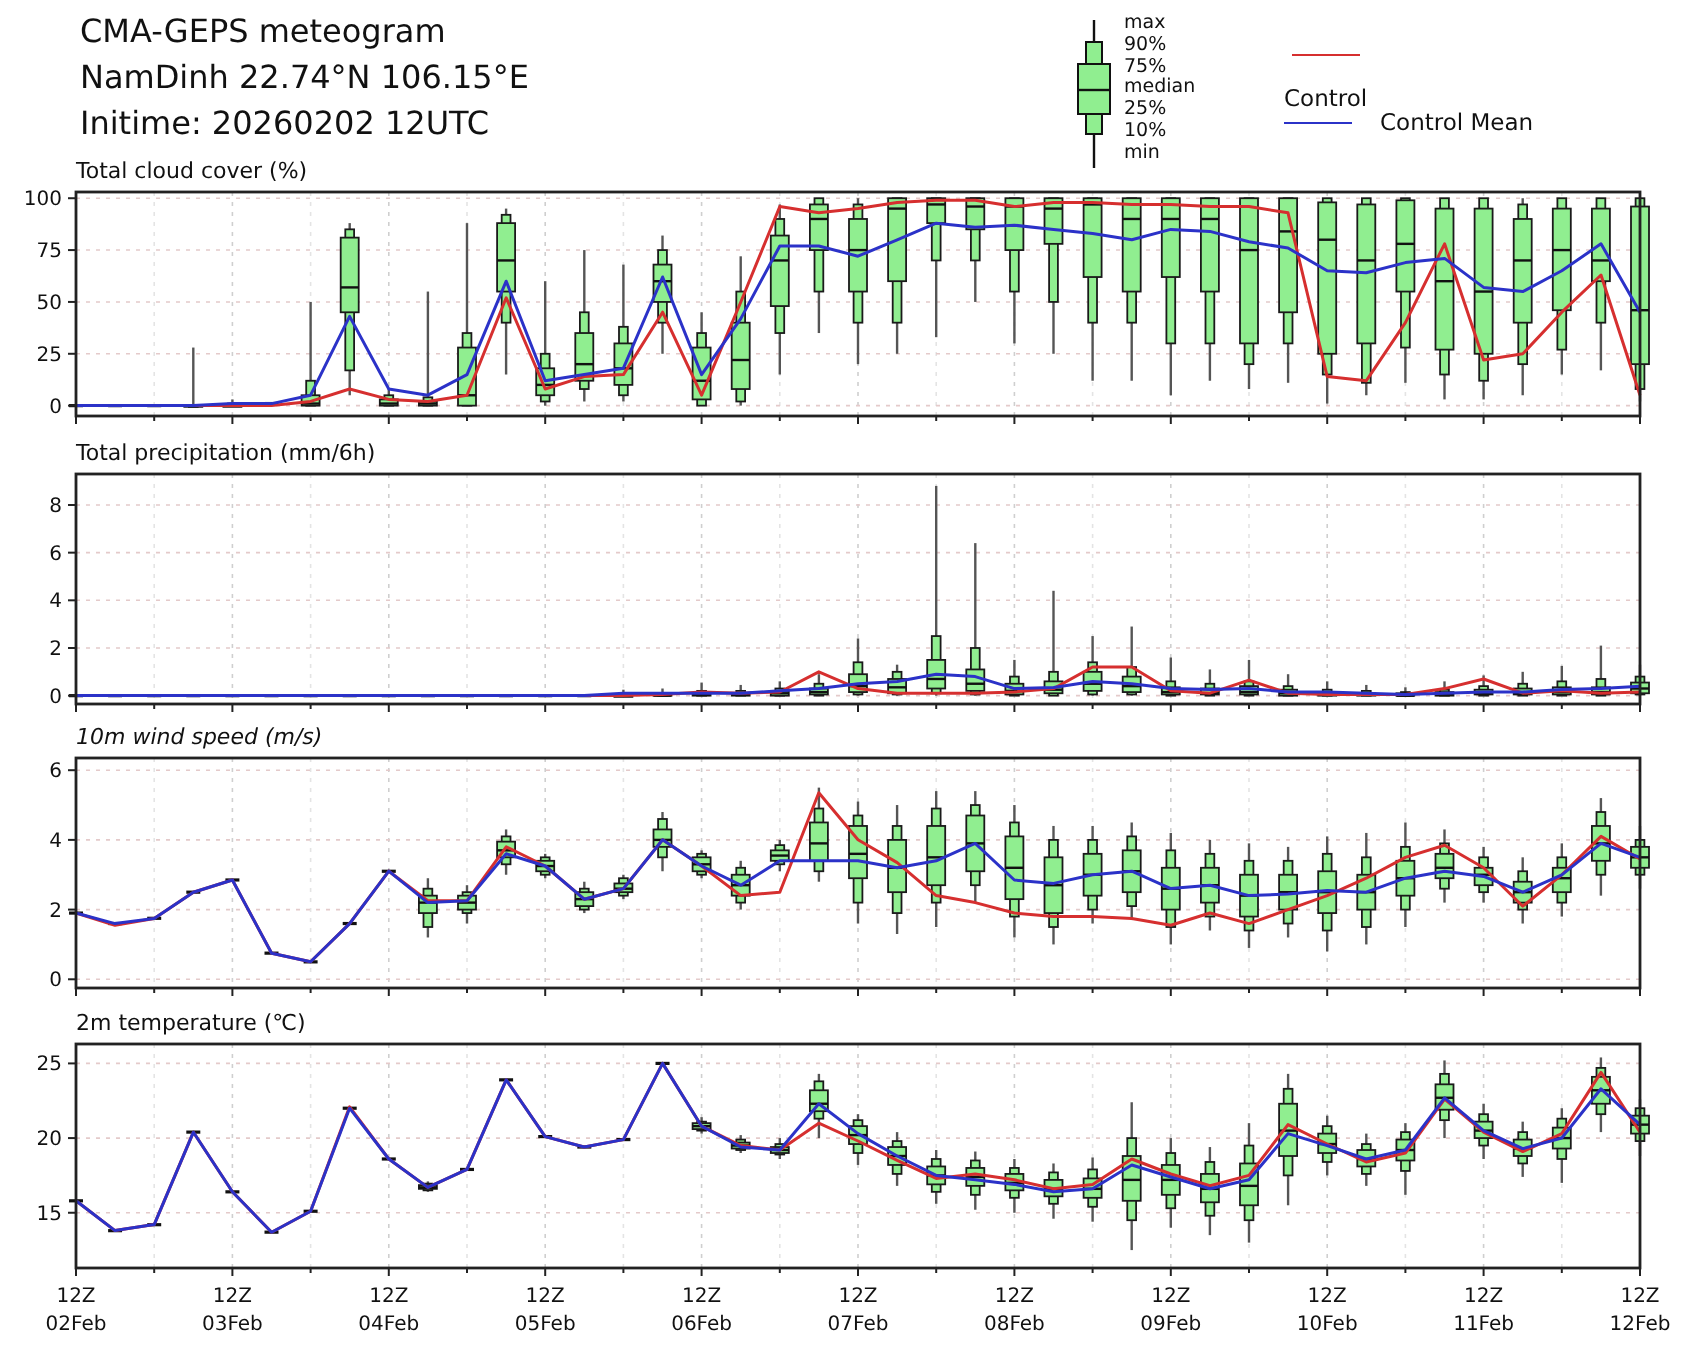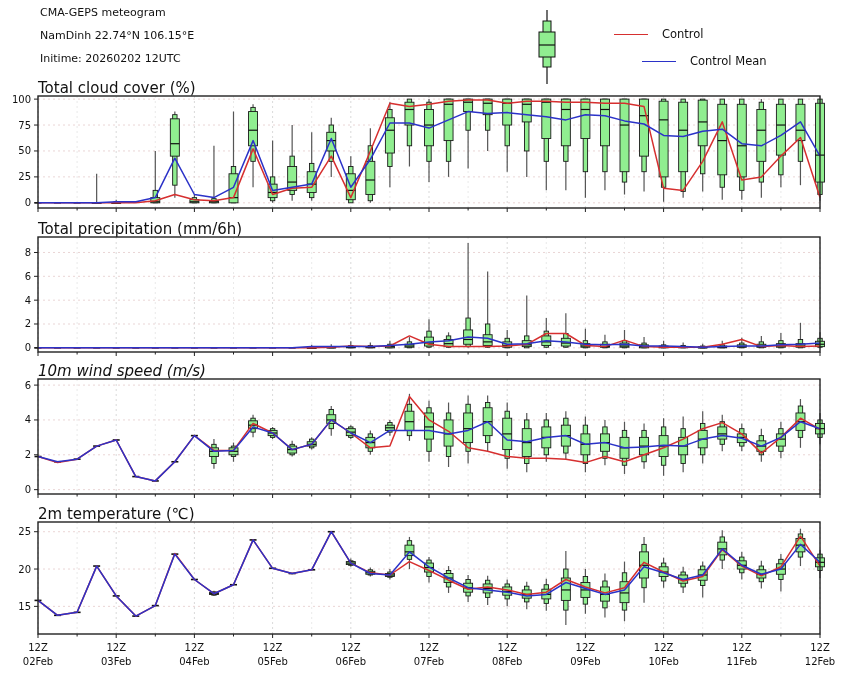--- a/index.html
+++ b/index.html
@@ -1,19 +1,19 @@
 <!DOCTYPE html>
 <html><head>
 <meta charset="utf-8">
 <style>
   html,body{margin:0;padding:0;background:#fff;}
   .page{position:relative;width:841px;height:680px;background:#ffffff;overflow:hidden;
         font-family:"DejaVu Sans",sans-serif;color:#111;}
-  .hdr{position:absolute;left:40px;font-size:11px;white-space:nowrap;}
-  .ptitle{position:absolute;left:38px;font-size:15px;white-space:nowrap;}
+  .hdr{position:absolute;left:40px;font-size:16px;white-space:nowrap;}
+  .ptitle{position:absolute;left:38px;font-size:11px;white-space:nowrap;}
   .lg-labels{position:absolute;left:562px;top:7px;font-size:9.5px;line-height:10.8px;}
   .lg-line-row{position:absolute;display:flex;align-items:center;gap:14px;}
   .lg-swatch{width:34px;height:0;border-top:1.6px solid #000;}
   .lg-line-label{font-size:11.5px;white-space:nowrap;}
   svg text{font-family:"DejaVu Sans",sans-serif;}
 </style>
 </head>
 <body>
 
 <div class="page">
@@ -23,22 +23,31 @@
   <div class="hdr" style="top:52px;">Initime: 20260202 12UTC</div>
 
   <div style="position:absolute;left:532px;top:6px;width:30px;height:82px;">
     <svg width="30" height="82">
       <line x1="15" y1="4" x2="15" y2="78" stroke="#111" stroke-width="1.2"></line>
       <rect x="11" y="15" width="8" height="46" fill="#90ee90" stroke="#111" stroke-width="1"></rect>
       <rect x="7" y="26" width="16" height="25" fill="#90ee90" stroke="#111" stroke-width="1"></rect>
       <line x1="7" y1="39" x2="23" y2="39" stroke="#111" stroke-width="1.2"></line>
     </svg>
   </div>
+  <div class="lg-labels">
+    <div>max</div>
+    <div>90%</div>
+    <div>75%</div>
+    <div>median</div>
+    <div>25%</div>
+    <div>10%</div>
+    <div>min</div>
+  </div>
 
-  <div class="lg-line-row" style="left:614px;top:27px;">
+  <div class="lg-line-row" style="left:642px;top:27px;flex-direction:column;">
     <div class="lg-swatch" style="border-top-color:#d62f2f;"></div>
     <div class="lg-line-label">Control</div>
   </div>
   <div class="lg-line-row" style="left:642px;top:54px;">
     <div class="lg-swatch" style="border-top-color:#2b32c8;"></div>
     <div class="lg-line-label">Control Mean</div>
   </div>
 
   <div class="ptitle" style="top:79px;">Total cloud cover (%)</div>
   <div class="ptitle" style="top:220px;">Total precipitation (mm/6h)</div>

